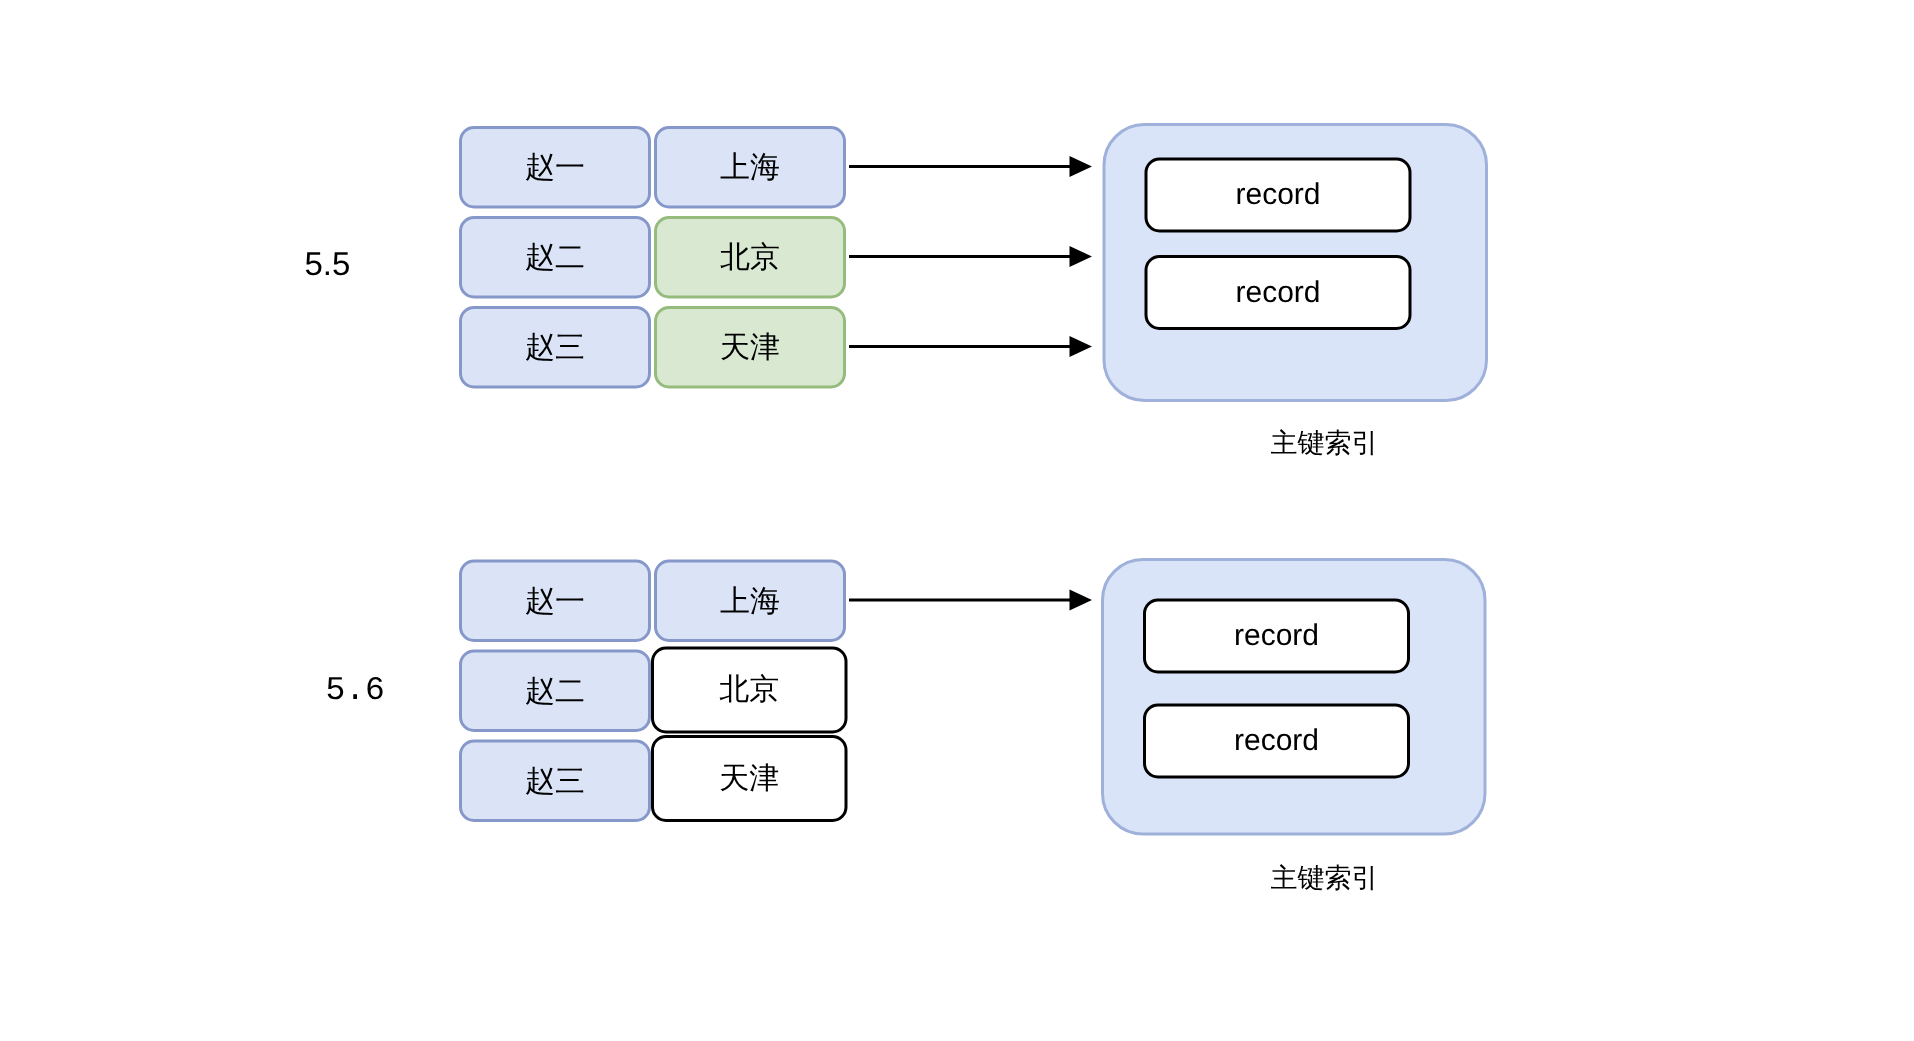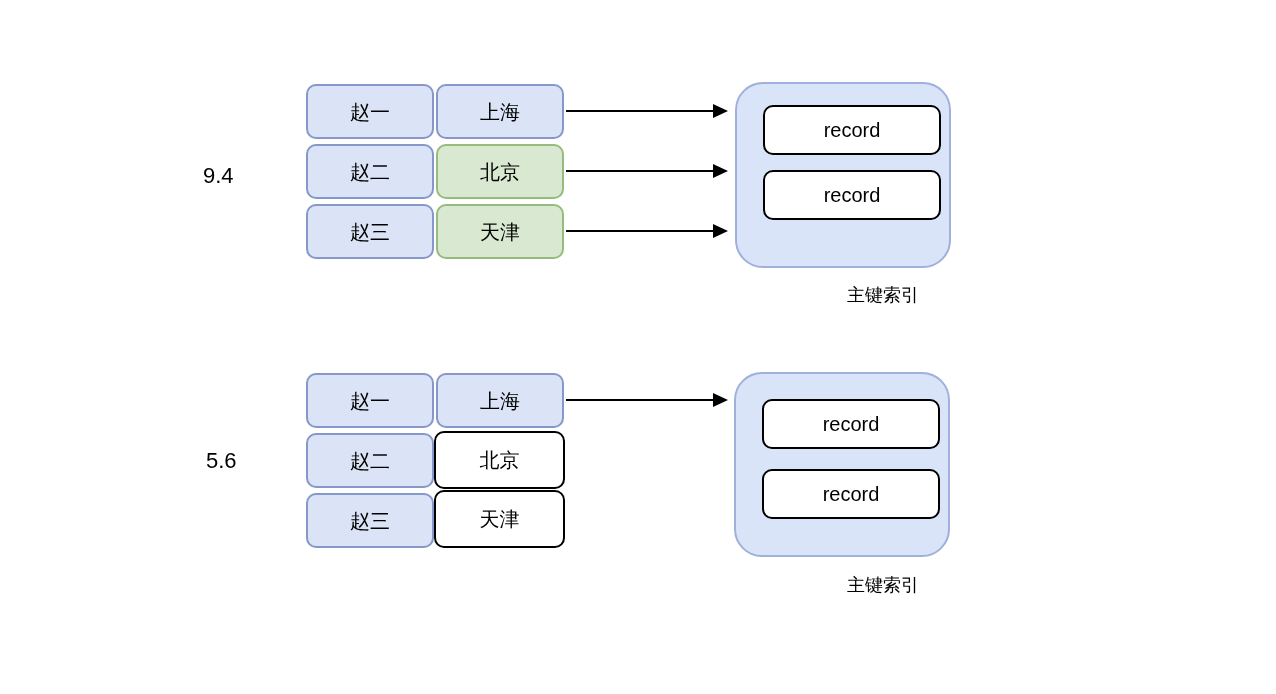--- a/index.html
+++ b/index.html
@@ -39,21 +39,21 @@
   }
   .cell.white {
     background: var(--record-fill, #ffffff);
     border: 2px solid var(--record-stroke, #000000);
     width: 131px;
     height: 58px;
   }
   .container-box {
     position: absolute;
     box-sizing: border-box;
-    width: 216px;
+    width: 257px;
     height: 186px;
     border-radius: 28px;
     background: var(--container-fill, #dae4f8);
     border: 2px solid var(--container-stroke, #9fb1da);
   }
   .record {
     position: absolute;
     box-sizing: border-box;
     left: 26px;
     width: 178px;
@@ -94,42 +94,42 @@
     text-align: center;
     font-size: 18px;
     color: #000;
   }
 </style>
 </head>
 <body>
 
 <div class="canvas">
 
-  <div class="version-label" style="left:203px; top:163px;">9.4</div>
+  <div class="version-label" style="left:203px; top:163px;">5.5</div>
 
   <div class="cell blue" style="left:306px; top:84px;">赵一</div>
   <div class="cell blue" style="left:436px; top:84px;">上海</div>
 
   <div class="cell blue" style="left:306px; top:144px;">赵二</div>
   <div class="cell green" style="left:436px; top:144px;">北京</div>
 
   <div class="cell blue" style="left:306px; top:204px;">赵三</div>
   <div class="cell green" style="left:436px; top:204px;">天津</div>
 
   <div class="arrow" style="left:566px; top:110px;"></div>
   <div class="arrow" style="left:566px; top:170px;"></div>
   <div class="arrow" style="left:566px; top:230px;"></div>
 
   <div class="container-box" style="left:735px; top:82px;">
     <div class="record" style="top:21px;">record</div>
     <div class="record" style="top:86px;">record</div>
   </div>
   <div class="index-label" style="left:767px; top:283px;">主键索引</div>
 
-  <div class="version-label" style="left:206px; top:448px;">5.6</div>
+  <div class="version-label" style="left:217px; top:448px;font-family:Liberation Mono, monospace;">5.6</div>
 
   <div class="cell blue" style="left:306px; top:373px;">赵一</div>
   <div class="cell blue" style="left:436px; top:373px;">上海</div>
 
   <div class="cell blue" style="left:306px; top:433px;">赵二</div>
   <div class="cell white" style="left:434px; top:431px;">北京</div>
 
   <div class="cell blue" style="left:306px; top:493px;">赵三</div>
   <div class="cell white" style="left:434px; top:490px;">天津</div>
 

